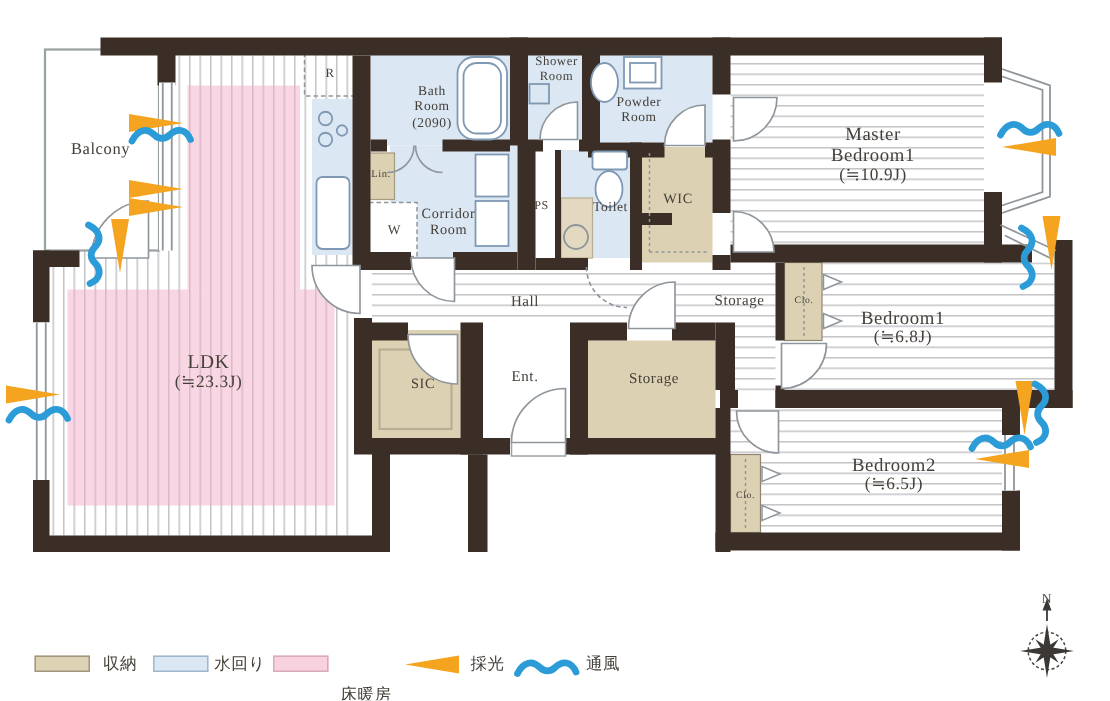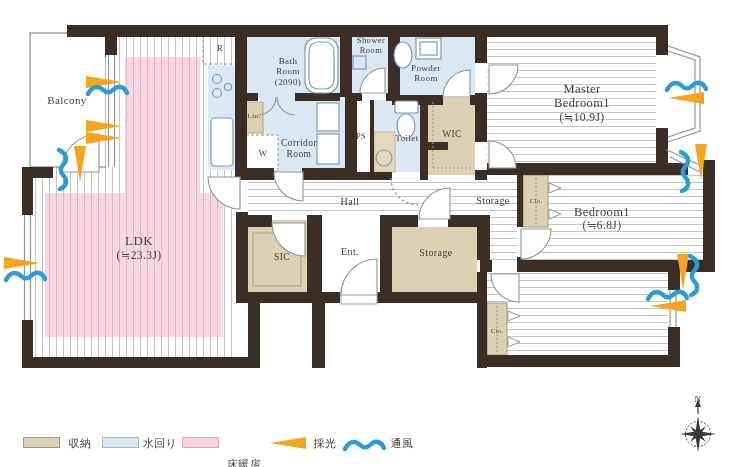--- a/index.html
+++ b/index.html
@@ -269,20 +269,24 @@
 
 <div class="lbl" style="left:350px;top:202px;font-size:10px">Hall</div>
 <div class="lbl" style="left:493px;top:201px;font-size:10px">Storage</div>
 <div class="lbl" style="left:536px;top:201px;font-size:6.5px">Clo.</div>
 
 <div class="lbl" style="left:602px;top:219px">
   <div style="font-size:12.5px">Bedroom1</div>
   <div style="font-size:11.5px">(≒6.8J)</div>
 </div>
 
+<div class="lbl" style="left:596px;top:317px">
+  <div style="font-size:12.5px">Bedroom2</div>
+  <div style="font-size:11.5px">(≒6.5J)</div>
+</div>
 
 <div class="lbl" style="left:497px;top:331px;font-size:6.5px">Clo.</div>
 <div class="lbl" style="left:282px;top:257px;font-size:9.5px">SIC</div>
 <div class="lbl" style="left:350px;top:252px;font-size:10px">Ent.</div>
 <div class="lbl" style="left:436px;top:253px;font-size:10px">Storage</div>
 
 <div>
   <div class="sw" style="left:23px;top:437px;background:#ded2b4;border:1px solid #a09781"></div>
   <div class="lbl" style="left:80px;top:443px;font-size:11px">収納</div>
   <div class="sw" style="left:102px;top:437px;background:#dbe7f3;border:1px solid #9fb6cd"></div>

